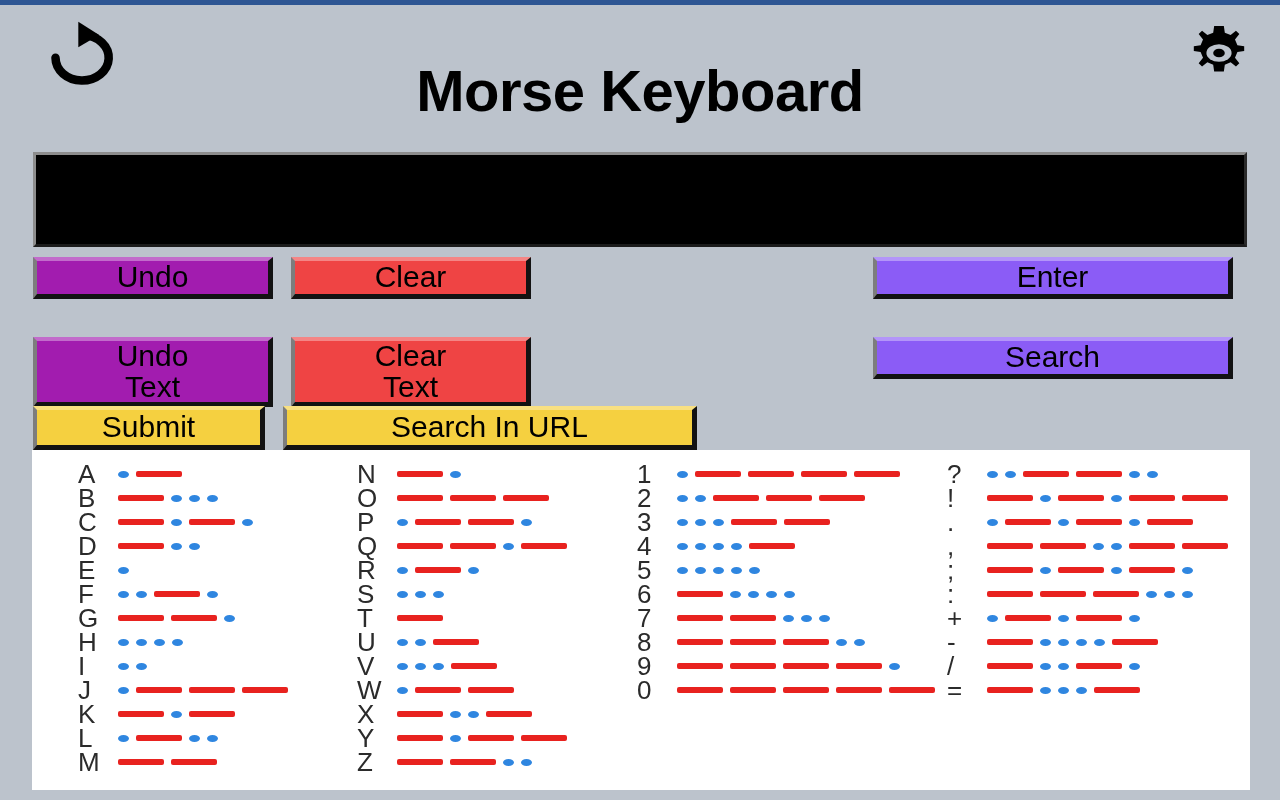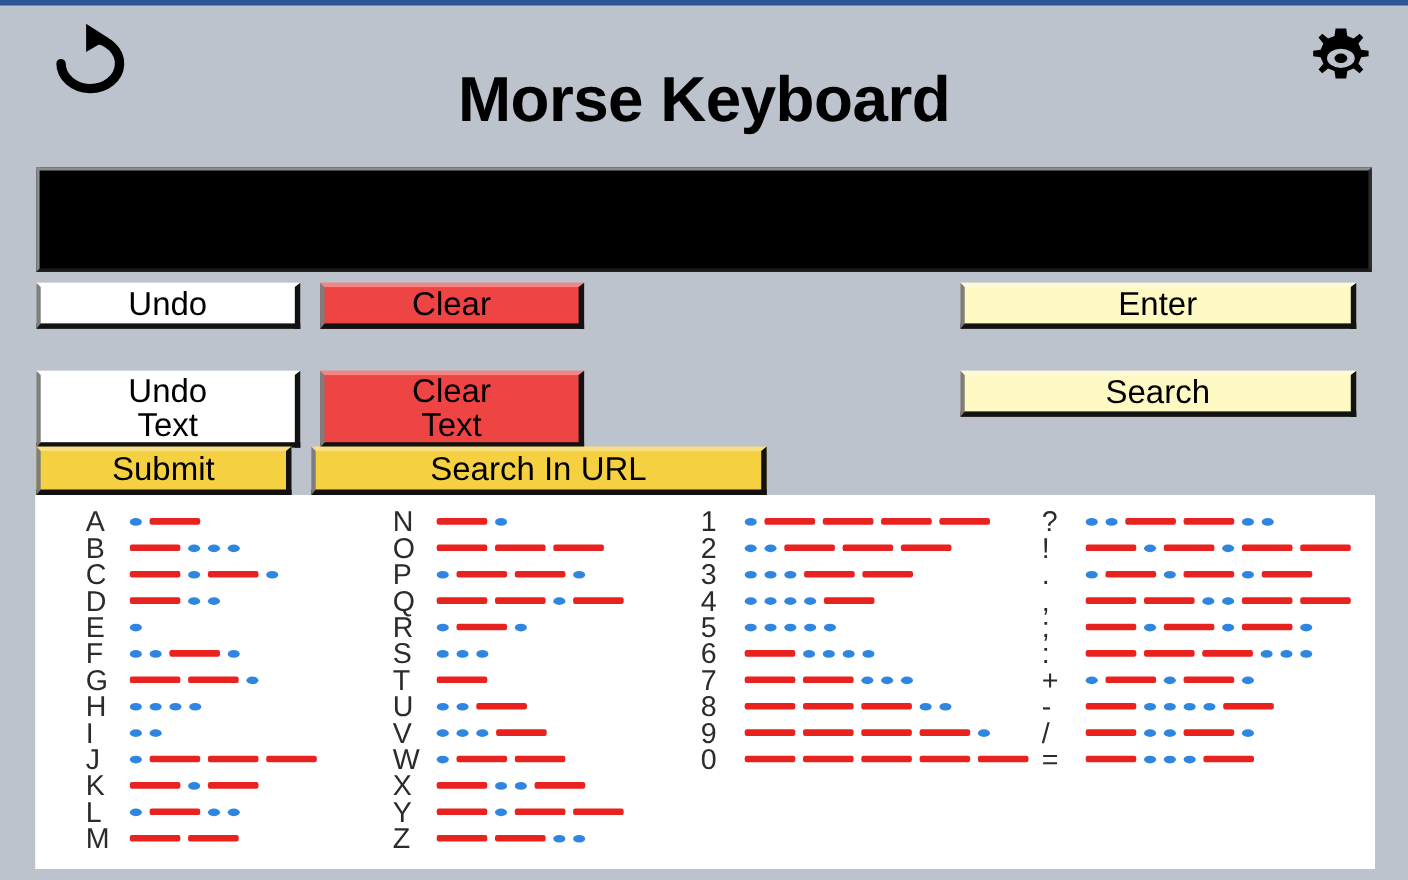--- a/index.html
+++ b/index.html
@@ -66,23 +66,23 @@
     font-weight: normal;
     color: #000;
     cursor: pointer;
     border-top: 4px solid rgba(255,255,255,0.35);
     border-left: 4px solid #7d7d7d;
     border-right: 5px solid #121212;
     border-bottom: 5px solid #121212;
     line-height: 1.02;
     user-select: none;
   }
-  .btn.magenta { background: #ffffff; }
+  .btn.magenta { background: #a21caf; }
   .btn.darkred { background: #ef4444; }
-  .btn.grey    { background: #fef9c3; }
+  .btn.grey    { background: #8b5cf6; }
   .btn.yellow  { background: #f5d040; }
 
   .btn-undo        { left: 33px;  top: 257px; width: 240px; height: 42px; }
   .btn-clear       { left: 291px; top: 257px; width: 240px; height: 42px; }
   .btn-enter       { left: 873px; top: 257px; width: 360px; height: 42px; }
   .btn-undo-text   { left: 33px;  top: 337px; width: 240px; height: 70px; }
   .btn-clear-text  { left: 291px; top: 337px; width: 240px; height: 70px; }
   .btn-space       { left: 873px; top: 337px; width: 360px; height: 42px; }
   .btn-submit      { left: 33px;  top: 406px; width: 232px; height: 44px; }
   .btn-search-url  { left: 283px; top: 406px; width: 414px; height: 44px; }

